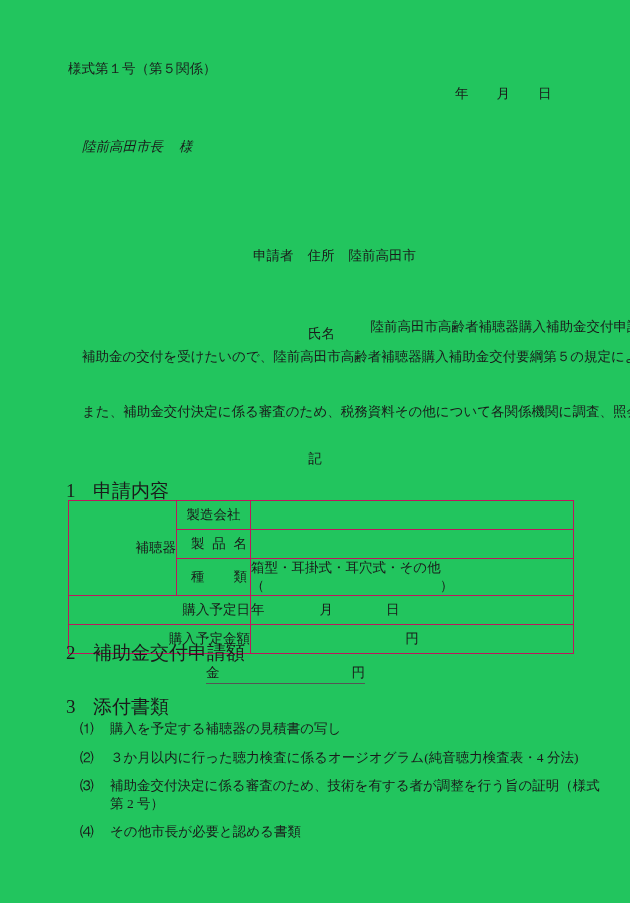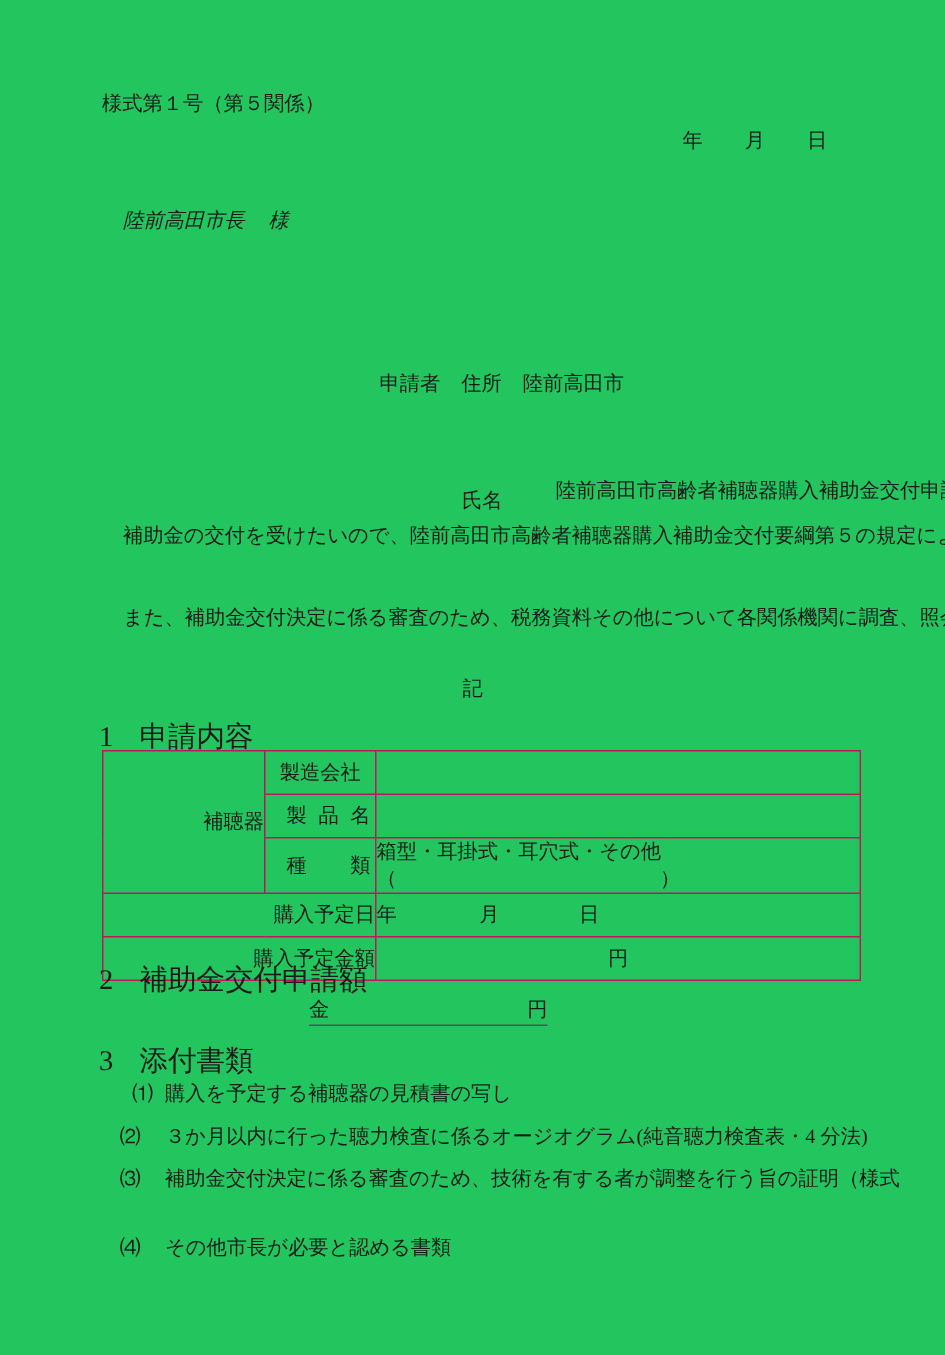--- a/index.html
+++ b/index.html
@@ -45,21 +45,21 @@
   .sec-1          { left: 66px;  top: 478px; }
   .sec-2          { left: 66px;  top: 640px; }
   .sec-3          { left: 66px;  top: 694px; }
   .sec .num       { display: inline-block; width: 27px; }
 
   .amount-line    { left: 206px; top: 664px; font-size: 13.5px;
                     border-bottom: 1px solid #555; width: 159px;
                     display: flex; justify-content: space-between; padding-bottom: 1px; }
 
   .attach         { font-size: 13.5px; }
-  .at-1           { left: 80px; top: 720px; text-align: center; }
+  .at-1           { left: 80px; top: 720px; }
   .at-2           { left: 80px; top: 749px; }
   .at-3           { left: 80px; top: 777px; width: 500px; }
   .at-4           { left: 80px; top: 823px; }
   .attach .no     { display: inline-block; width: 30px; }
   .at-cont        { display: block; margin-left: 30px; }
 
   
   #apply-table {
     position: absolute;
     left: 68px;
@@ -138,17 +138,17 @@
   <div class="abs sec sec-2"><span class="num">2</span><span>補助金交付申請額</span></div>
 
   <div class="abs amount-line"><span>金</span><span>円</span></div>
 
   <div class="abs sec sec-3"><span class="num">3</span><span>添付書類</span></div>
 
   <div class="abs attach at-1"><span class="no">⑴</span><span>購入を予定する補聴器の見積書の写し</span></div>
 
   <div class="abs attach at-2"><span class="no">⑵</span><span>３か月以内に行った聴力検査に係るオージオグラム(純音聴力検査表・4 分法)</span></div>
 
-  <div class="abs attach at-3"><span class="no">⑶</span><span>補助金交付決定に係る審査のため、技術を有する者が調整を行う旨の証明（様式</span></div>
+  <div class="abs attach at-3"><span class="no">⑶</span><span>補助金交付決定に係る審査のため、技術を有する者が調整を行う旨の証明（様式</span><span class="at-cont">第 2 号）</span></div>
 
   <div class="abs attach at-4"><span class="no">⑷</span><span>その他市長が必要と認める書類</span></div>
 
 </div>
 
 </body></html>

